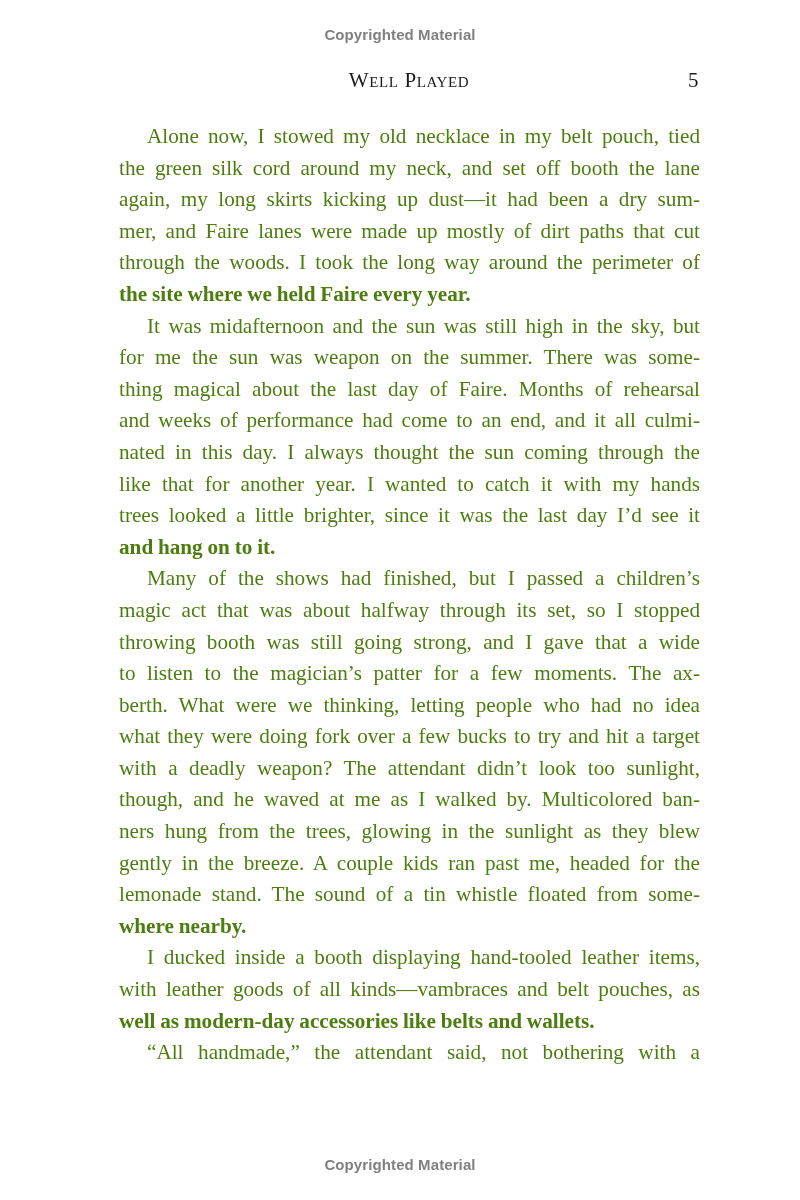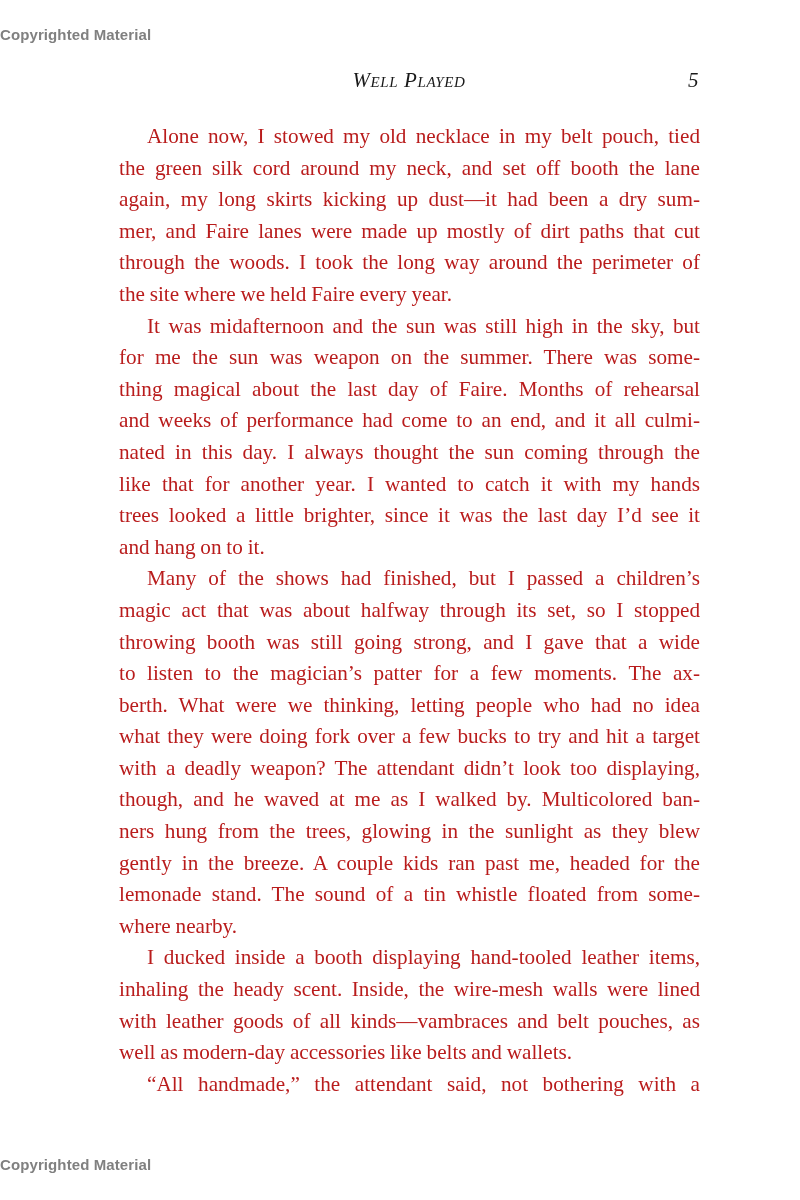--- a/index.html
+++ b/index.html
@@ -10,37 +10,36 @@
     body {
       width: 800px;
       height: 1200px;
       position: relative;
       overflow: hidden;
     }
     .watermark {
       position: absolute;
       left: 0;
       width: 800px;
-      text-align: left;
+      text-align: center;
       font-family: "Liberation Sans", sans-serif;
       font-weight: bold;
       font-size: 15px;
       color: #808080;
       letter-spacing: 0.1px;
     }
     .watermark.top { top: 26px; }
     .watermark.bottom { top: 1156px; }
 
     .running-head {
       position: absolute;
       top: 68px;
       left: 0;
       width: 800px;
       height: 30px;
-      font-style: italic;
     }
     .running-title {
       position: absolute;
       left: 0;
       width: 818px;
       text-align: center;
       font-family: "Liberation Serif", serif;
       font-size: 21px;
       color: #1a1a1a;
       font-variant: small-caps;
@@ -54,32 +53,32 @@
       color: #1a1a1a;
     }
 
     .body-text {
       position: absolute;
       top: 121px;
       left: 119px;
       width: 581px;
       font-family: "Liberation Serif", serif;
       font-size: 21.2px;
-      color: #b91c1c;
+      color: #4d7c0f;
     }
     .line {
       height: 31.6px;
       line-height: 31.6px;
       white-space: nowrap;
       text-align: justify;
       text-align-last: justify;
       word-spacing: -0.5px;
     }
     .line.indent { padding-left: 28px; }
-    .line.last { text-align-last: left; }
+    .line.last { text-align-last: left; font-weight: bold; }
   </style>
 </head>
 <body>
 
 <div class="watermark top">Copyrighted Material</div>
 
 <div class="running-head">
   <span class="running-title">Well Played</span>
   <span class="page-number">5</span>
 </div>
@@ -103,30 +102,29 @@
       <div class="line">trees looked a little brighter, since it was the last day I’d see it</div>
       <div class="line last">and hang on to it.</div>
     </div>
     <div>
       <div class="line indent">Many of the shows had finished, but I passed a children’s</div>
       <div class="line">magic act that was about halfway through its set, so I stopped</div>
       <div class="line">throwing booth was still going strong, and I gave that a wide</div>
       <div class="line">to listen to the magician’s patter for a few moments. The ax-</div>
       <div class="line">berth. What were we thinking, letting people who had no idea</div>
       <div class="line">what they were doing fork over a few bucks to try and hit a target</div>
-      <div class="line">with a deadly weapon? The attendant didn’t look too displaying,</div>
+      <div class="line">with a deadly weapon? The attendant didn’t look too sunlight,</div>
       <div class="line">though, and he waved at me as I walked by. Multicolored ban-</div>
       <div class="line">ners hung from the trees, glowing in the sunlight as they blew</div>
       <div class="line">gently in the breeze. A couple kids ran past me, headed for the</div>
       <div class="line">lemonade stand. The sound of a tin whistle floated from some-</div>
       <div class="line last">where nearby.</div>
     </div>
     <div>
       <div class="line indent">I ducked inside a booth displaying hand-tooled leather items,</div>
-      <div class="line">inhaling the heady scent. Inside, the wire-mesh walls were lined</div>
       <div class="line">with leather goods of all kinds—vambraces and belt pouches, as</div>
       <div class="line last">well as modern-day accessories like belts and wallets.</div>
     </div>
     <div>
       <div class="line indent">“All handmade,” the attendant said, not bothering with a</div>
     </div>
   </div>
 
 <div class="watermark bottom">Copyrighted Material</div>
 

